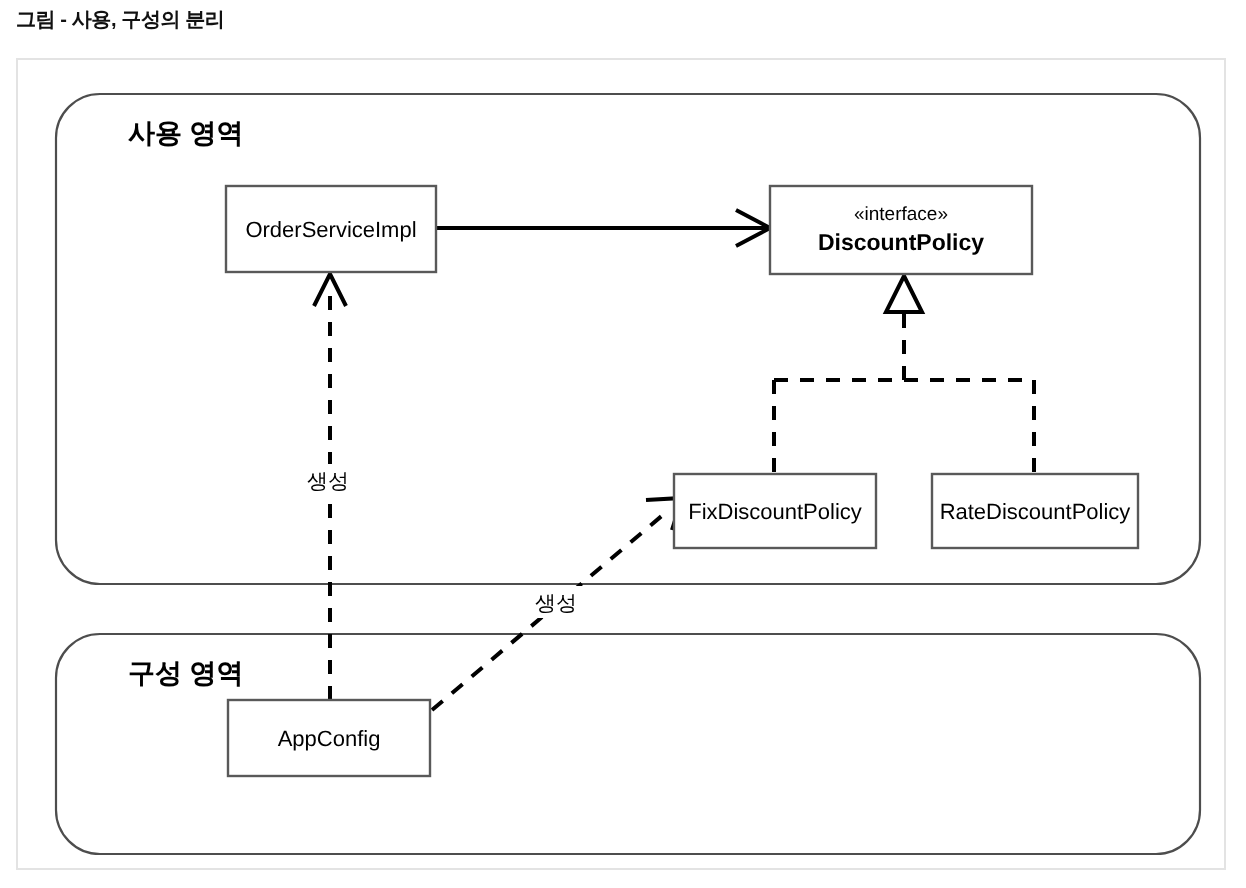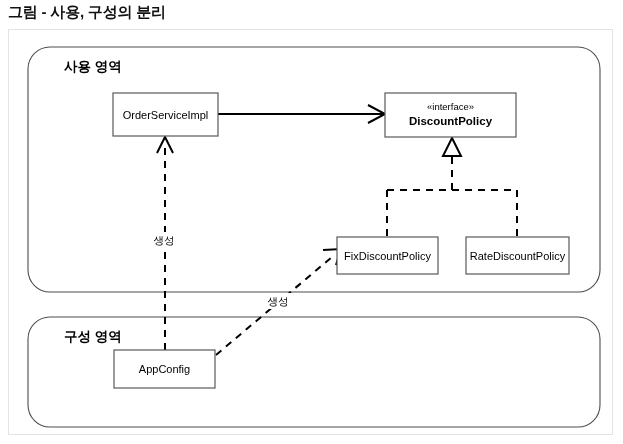--- a/index.html
+++ b/index.html
@@ -11,21 +11,21 @@
     width: 623px;
     height: 444px;
     font-family: "Liberation Sans", sans-serif;
     position: relative;
     overflow: hidden;
   }
   #page-title {
     position: absolute;
     left: 8px;
     top: 3px;
-    font-size: 15px;
+    font-size: 10px;
     font-weight: bold;
     color: #111111;
     letter-spacing: -0.2px;
     white-space: nowrap;
   }
   #diagram-frame {
     position: absolute;
     left: 8px;
     top: 29px;
     width: 605px;

